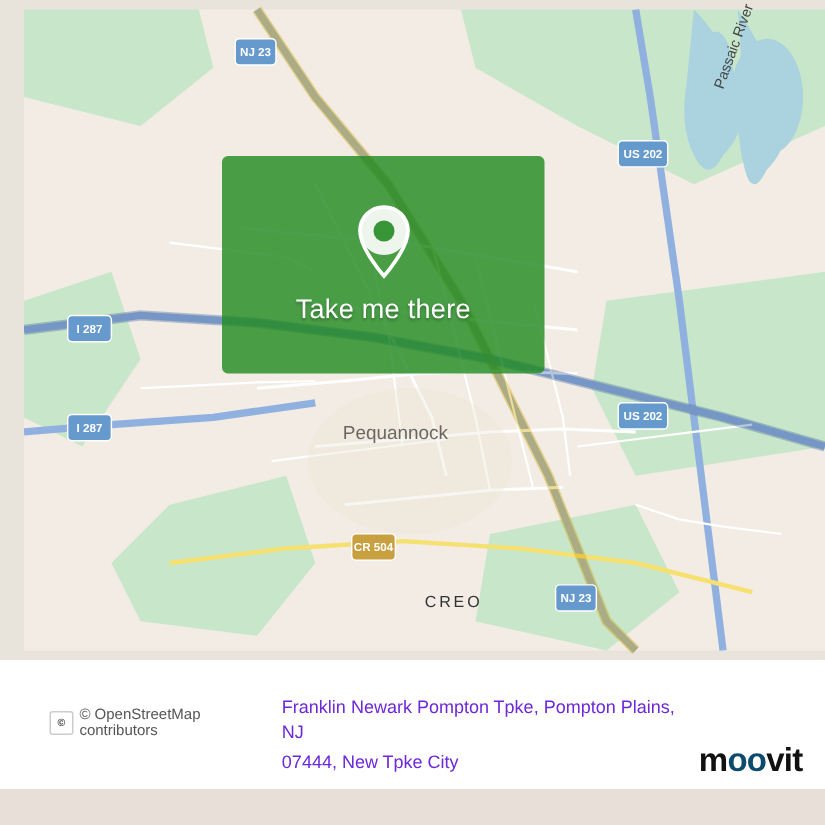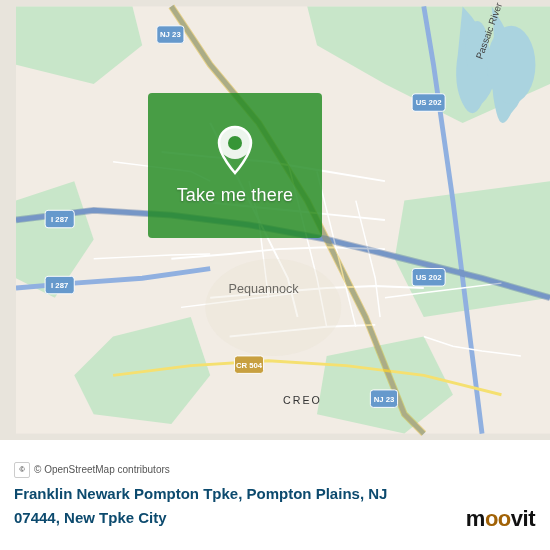--- a/index.html
+++ b/index.html
@@ -24,23 +24,23 @@
 
     
     #map-svg {
       width: 100%;
       height: 100%;
     }
 
     
     .take-me-there-overlay {
       position: absolute;
-      top: 93px;
+      top: 104px;
       left: 148px;
-      width: 174px;
+      width: 215px;
       height: 145px;
       background: rgba(34, 139, 34, 0.82);
       border-radius: 4px;
       display: flex;
       flex-direction: column;
       align-items: center;
       justify-content: center;
       cursor: pointer;
     }
 
@@ -57,26 +57,25 @@
       text-shadow: 0 1px 2px rgba(0,0,0,0.3);
       background: none;
       border: none;
       cursor: pointer;
       letter-spacing: 0.2px;
     }
 
     
     #info-bar {
       width: 550px;
-      height: 110px;
+      height: 86px;
       background: #fff;
       display: flex;
-      flex-direction: column;
       justify-content: center;
-      padding: 10px 15px 6px 14px;
+      padding: 10px 15px 6px 33px;
     }
 
     .osm-attribution {
       font-size: 10px;
       color: #555;
       margin-bottom: 6px;
       display: flex;
       align-items: center;
       gap: 4px;
     }
@@ -89,43 +88,43 @@
       border-radius: 2px;
       display: inline-flex;
       align-items: center;
       justify-content: center;
       font-size: 7px;
       color: #333;
       font-weight: bold;
     }
 
     .address-line {
-      font-size: 15px;
-      color: #0c4a6e;
-      font-weight: 700;
+      font-size: 12px;
+      color: #6d28d9;
+      font-weight: 400;
       line-height: 1.35;
       margin-bottom: 4px;
     }
 
     .moovit-branding {
       display: flex;
       align-items: center;
       justify-content: flex-end;
       margin-top: 4px;
     }
 
     .moovit-logo {
       font-size: 22px;
       font-weight: bold;
       color: #111;
       letter-spacing: -0.5px;
     }
 
     .moovit-logo span.moovit-red {
-      color: #a16207;
+      color: #0c4a6e;
     }
     .road-highway { stroke: #90b0e0; stroke-width: 5; fill: none; }
     .road-minor { stroke: #fff; stroke-width: 2; fill: none; }
     .road-secondary { stroke: #f5e070; stroke-width: 3; fill: none; }
     .road-tertiary { stroke: #fff; stroke-width: 1.5; fill: none; }
 
     .label-text {
       font-size: 10px;
       fill: #444;
       font-family: Arial, sans-serif;

